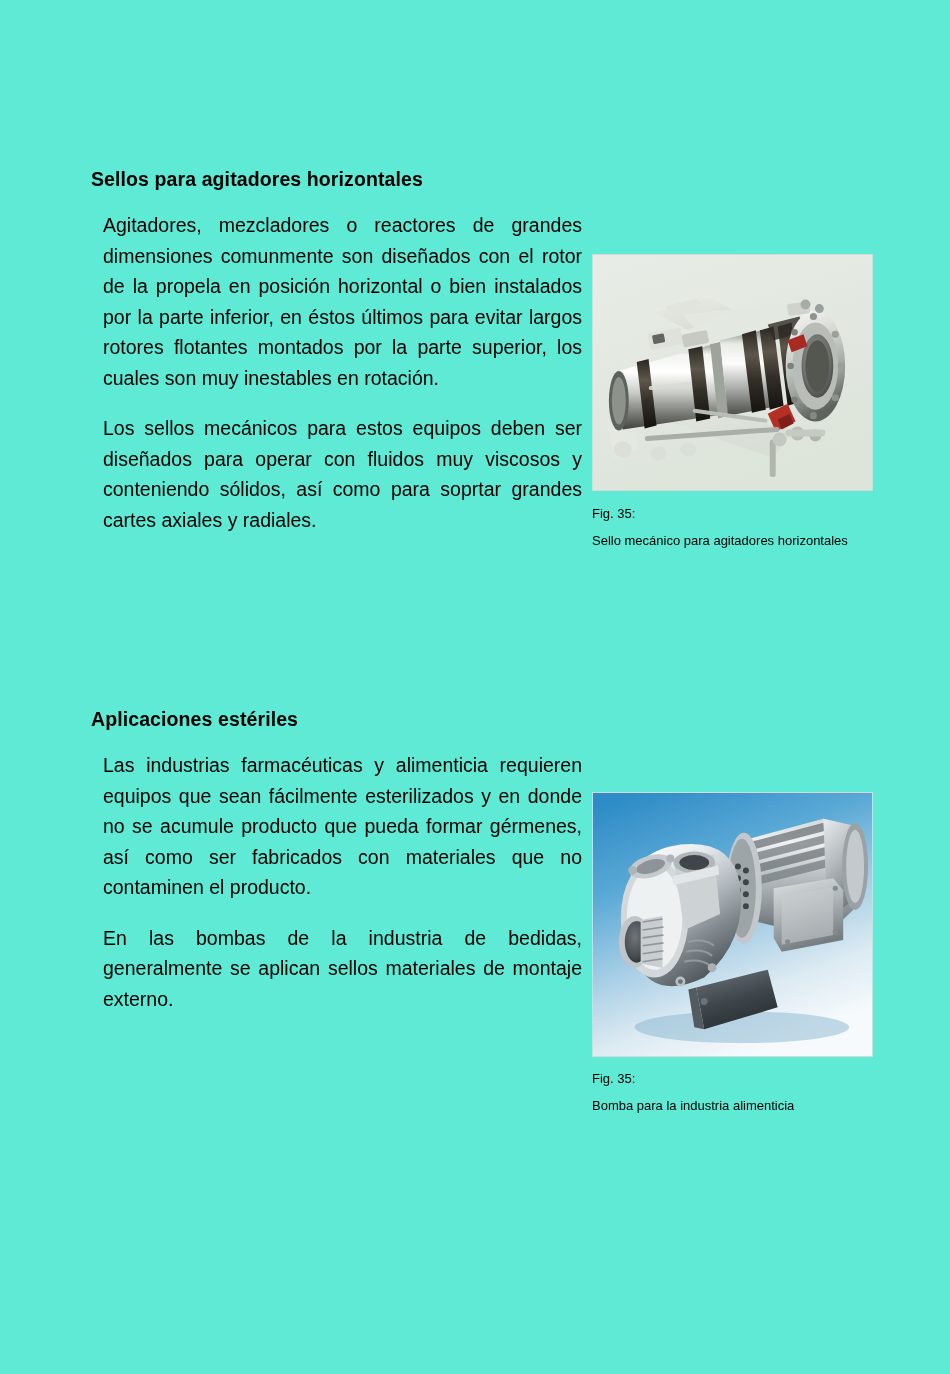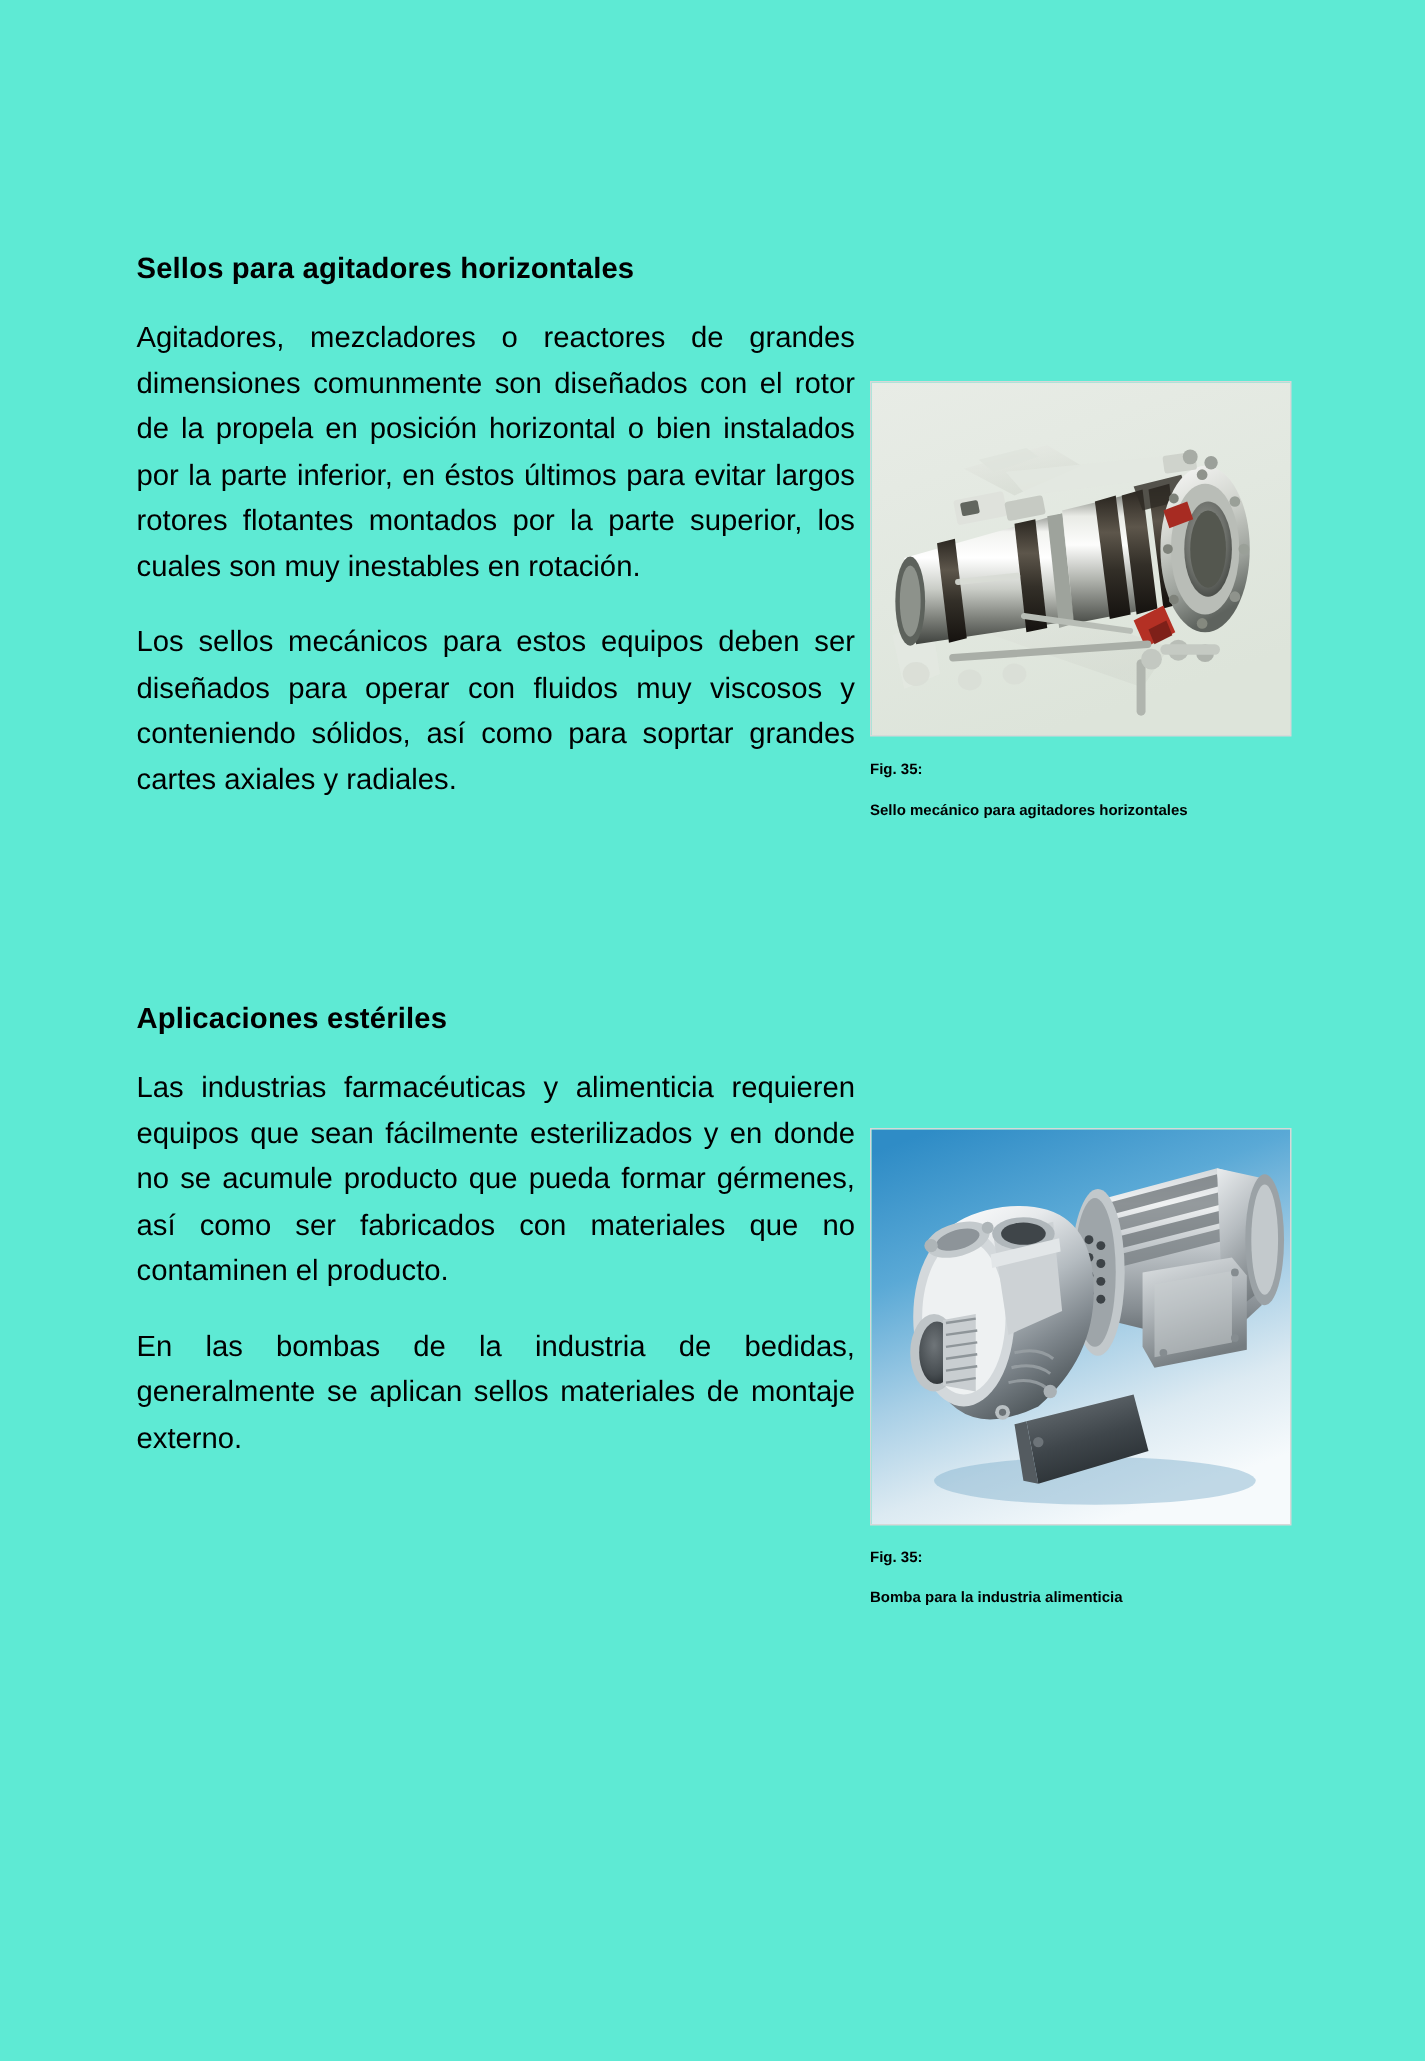--- a/index.html
+++ b/index.html
@@ -24,33 +24,34 @@
     background: #5eead4;
   }
 
   
   .section {
     position: absolute;
     left: 91px;
     width: 775px;
   }
   #section-seals  { top: 168px; }
-  #section-sterile { top: 668px; }
+  #section-sterile { top: 708px; }
 
   .section-heading {
     font-size: 19.5px;
     font-weight: bold;
     letter-spacing: 0.1px;
     margin: 0 0 19px 0;
     line-height: 1.2;
   }
 
   
   .cols {
     position: relative;
+    margin-left: 12px;
   }
 
   .text-col {
     width: 479px;
   }
 
   .para {
     margin: 0 0 20px 0;
     font-size: 19.5px;
     line-height: 30.5px;
@@ -71,24 +72,23 @@
   .figure-image {
     width: 281px;
     border: 1px solid #d8d8d8;
     box-sizing: border-box;
     display: block;
   }
   #figure-seal-image   { height: 237px; }
   #figure-pump-image   { height: 265px; }
 
   .figure-caption {
-    font-size: 10px;
+    font-size: 13px;
     line-height: 19px;
     width: 281px;
-    font-weight: bold;
   }
   .figure-number {
     margin: 0;
     padding: 0;
   }
   .figure-text {
     margin: 8px 0 0 0;
     text-align: justify;
     text-justify: inter-word;
   }

